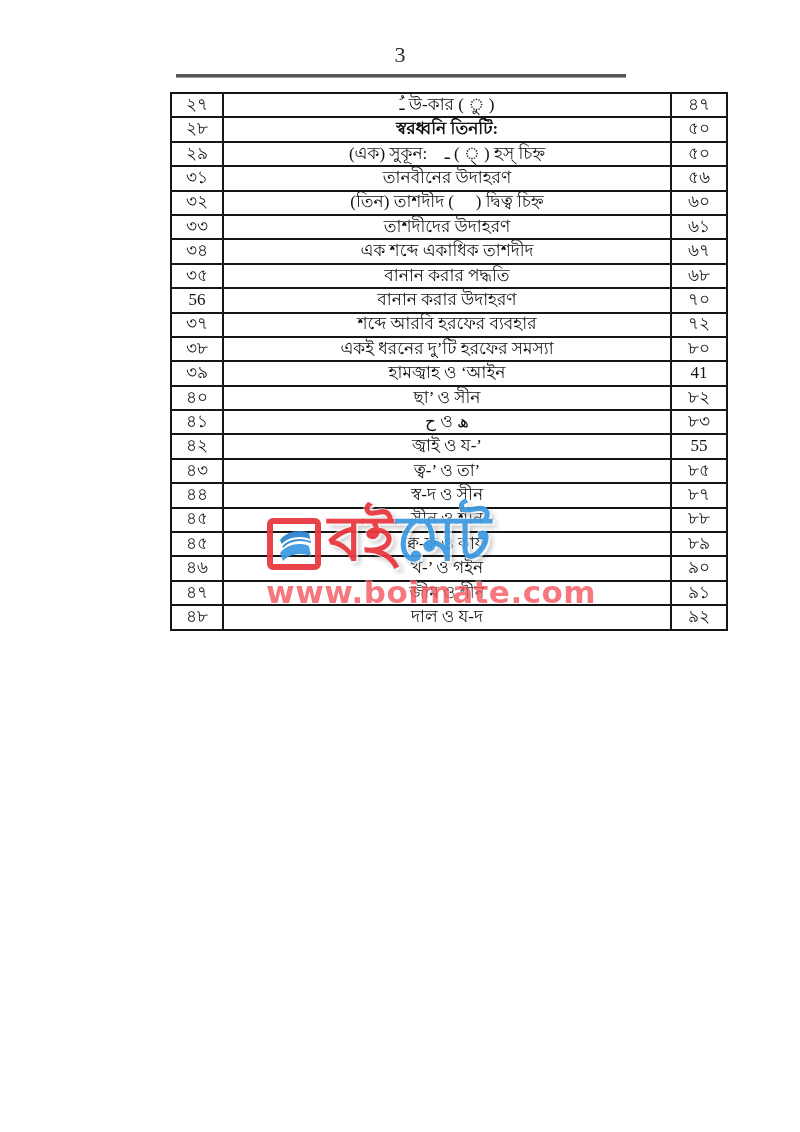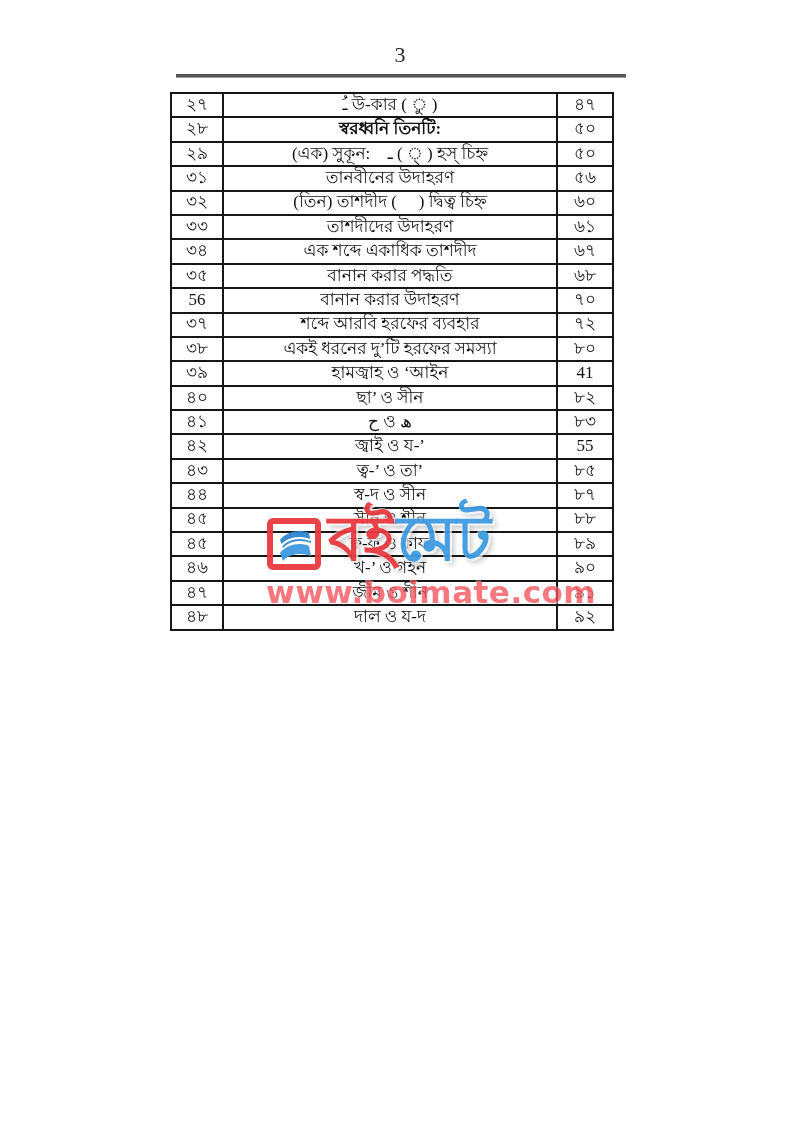--- a/index.html
+++ b/index.html
@@ -9,21 +9,21 @@
   .page{position:relative;width:800px;height:1132px;background:#ffffff;}
   .page-number{
     position:absolute;top:42px;left:0;width:800px;text-align:center;
     font-size:22px;color:#2a2a2a;
   }
   .top-rule{
     position:absolute;top:74px;left:176px;width:450px;height:3px;
     background:#555555;border-bottom:1px solid #9a9a9a;
   }
   table.toc{
-    position:absolute;top:92px;left:170px;width:444px;
+    position:absolute;top:92px;left:170px;width:558px;
     border-collapse:collapse;table-layout:fixed;
   }
   table.toc td{
     border:2px solid #161616;height:22.4px;vertical-align:middle;
     font-size:17px;color:#111;padding:0 4px;line-height:1.1;
     white-space:nowrap;overflow:hidden;
   }
   td.sl{width:42px;text-align:center;}
   td.title{width:auto;text-align:center;padding-left:9px;}
   td.page{width:46px;text-align:center;}

